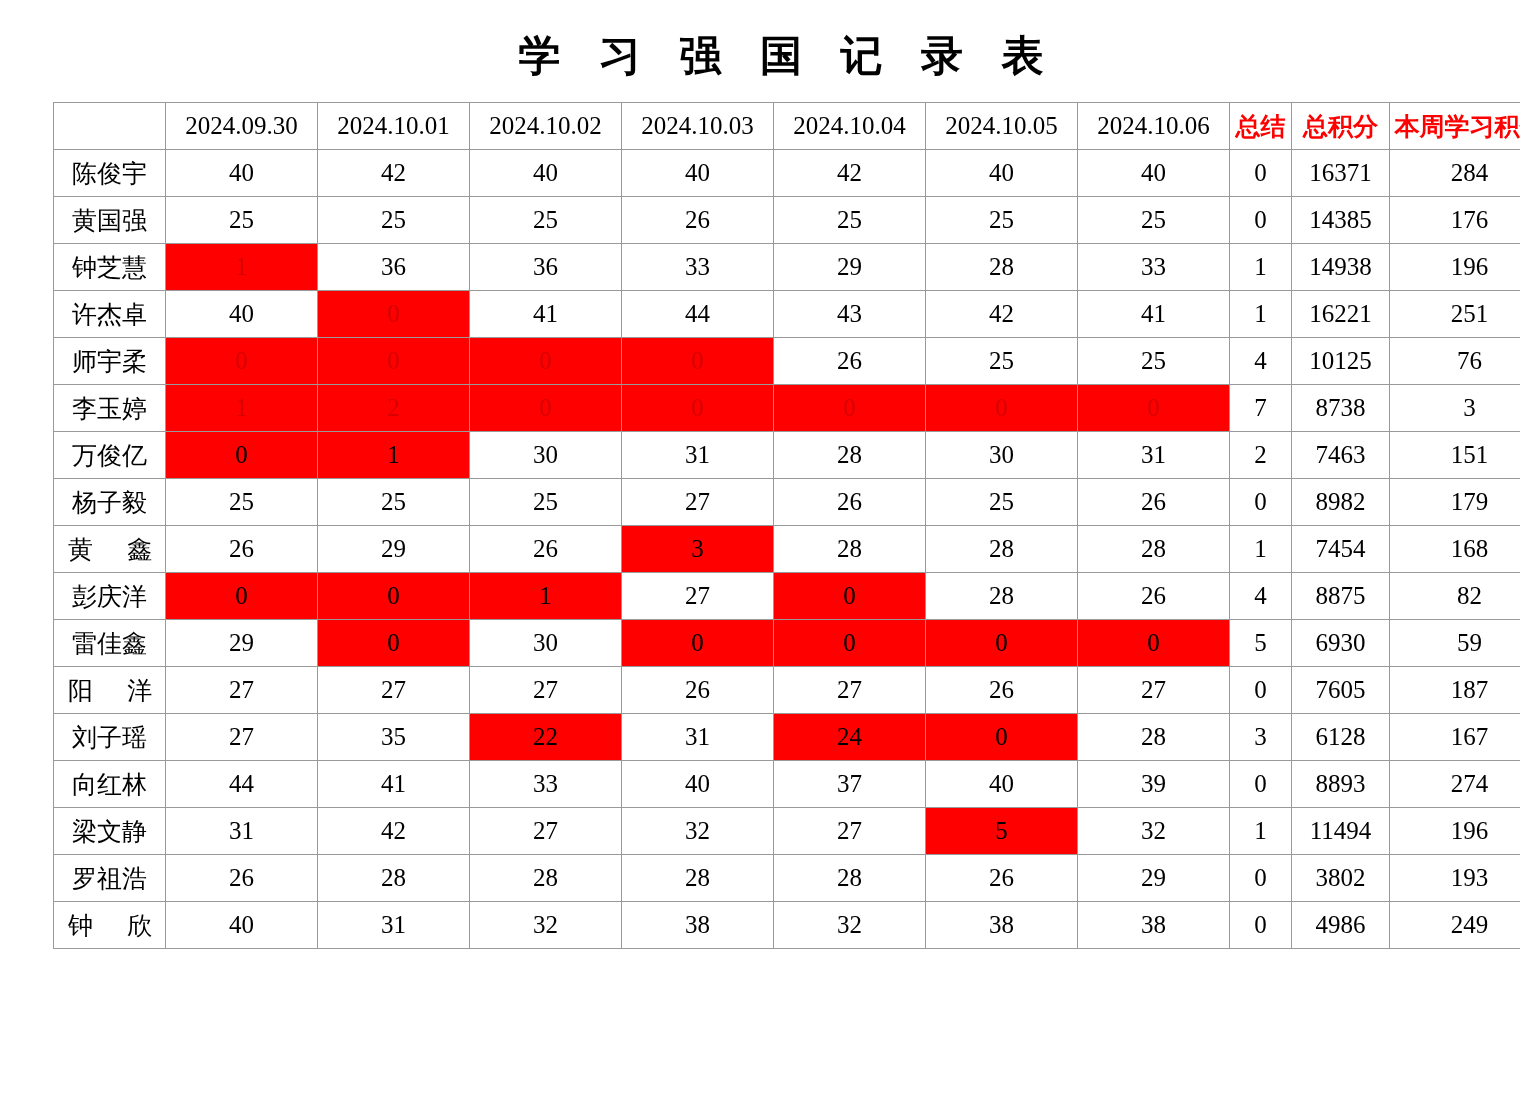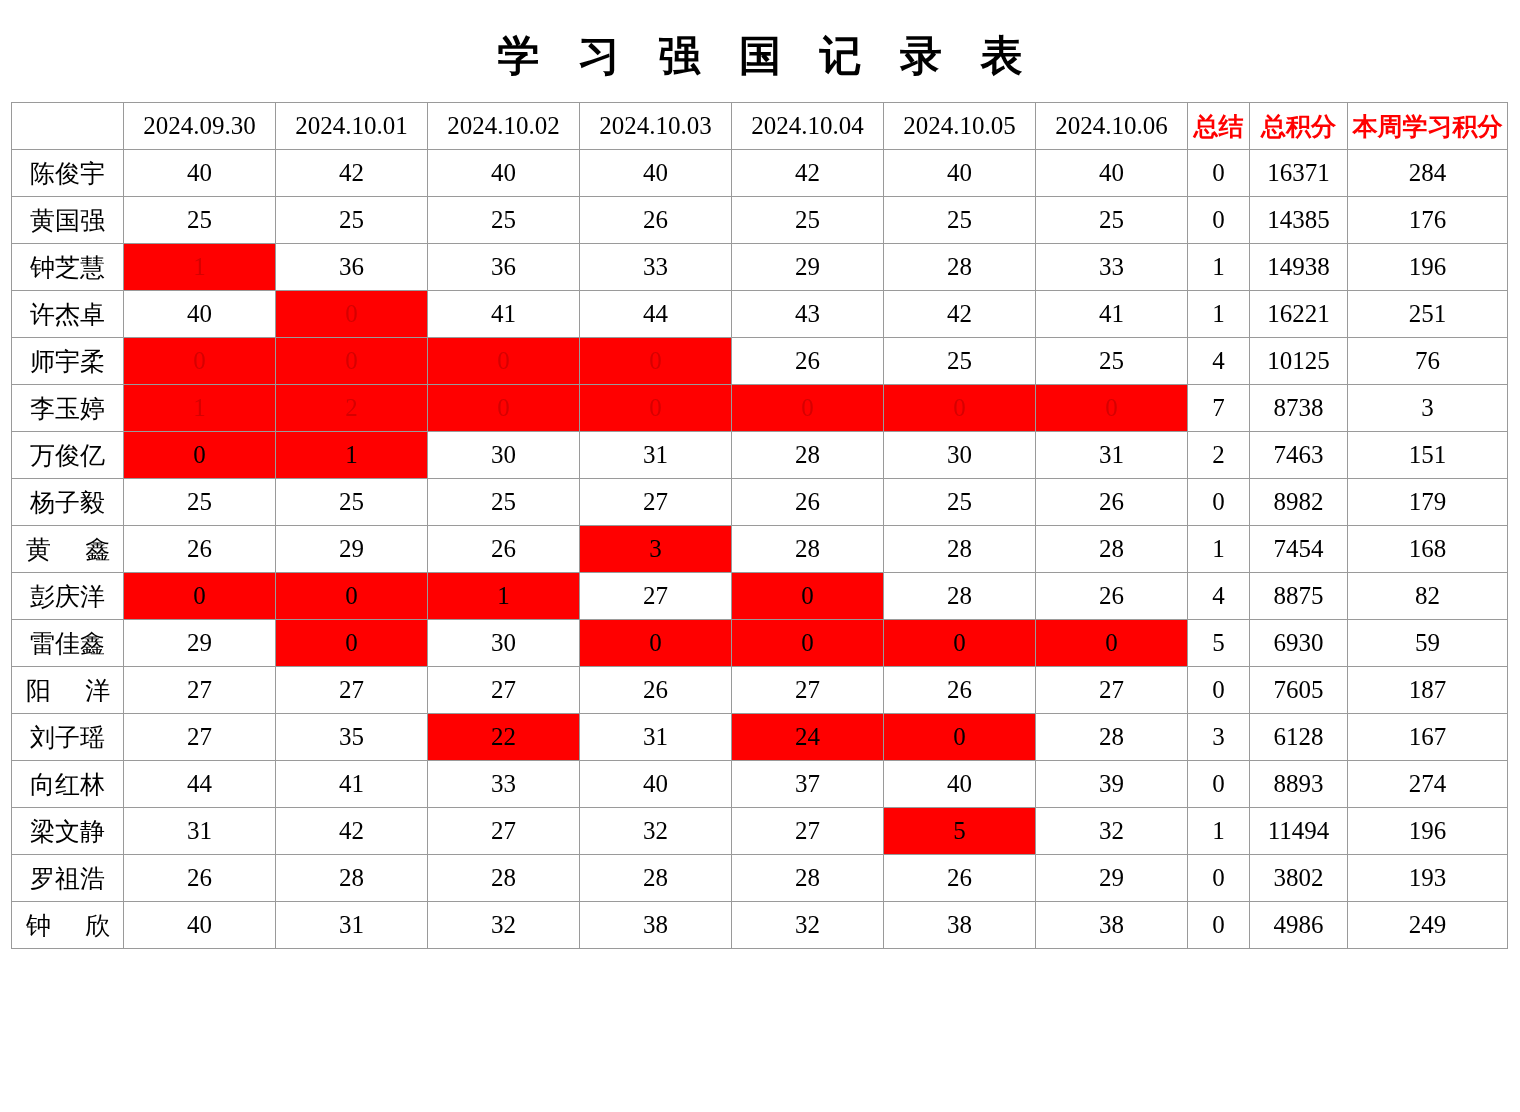--- a/index.html
+++ b/index.html
@@ -11,20 +11,21 @@
     width: 1520px;
     height: 1112px;
     font-family: "Liberation Serif", "DejaVu Serif", serif;
     overflow: hidden;
   }
   .page {
     width: 1520px;
     height: 1112px;
     position: relative;
     box-sizing: border-box;
+    padding-left: 42px;
   }
   .title {
     text-align: center;
     font-family: "Liberation Serif", "DejaVu Serif", serif;
     font-size: 42px;
     font-weight: bold;
     letter-spacing: 14px;
     color: #000000;
     padding-top: 28px;
     padding-bottom: 18px;

